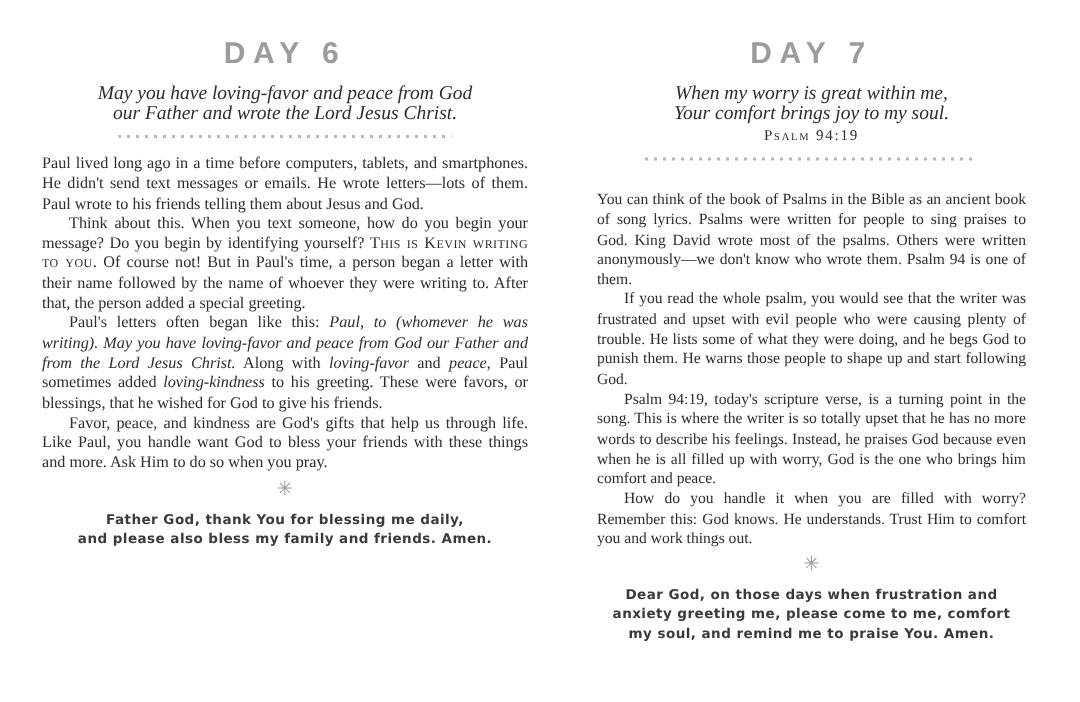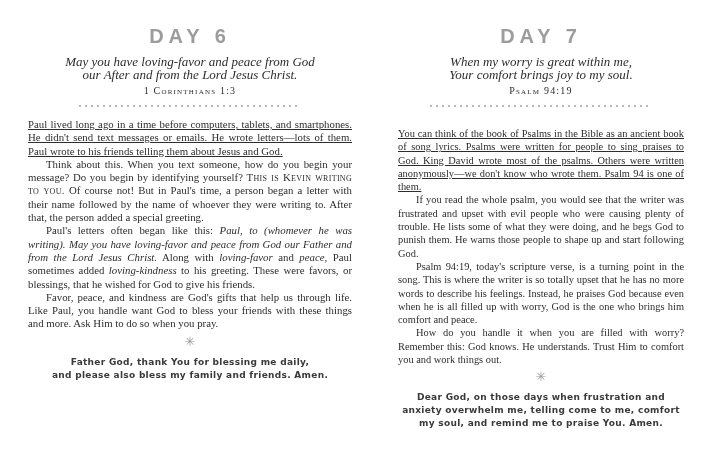--- a/index.html
+++ b/index.html
@@ -51,21 +51,21 @@
     background: repeating-linear-gradient(to right, #b8b8b8 0 2px, transparent 2px 6px);
   }
   .body {
     margin-top: 11px;
     text-align: justify;
     font-size: 10.8px;
     line-height: 13.3px;
   }
   .page-right .body { font-size: 10.4px; margin-top: 20px; }
   .body p { margin: 0; text-indent: 18px; }
-  .body p:first-child { text-indent: 0; text-decoration: underline; }
+  .body p:first-child { text-indent: 0; }
   .body .i  { font-style: italic; }
   .body .sc { font-variant: small-caps; letter-spacing: 0.3px; }
   .ornament {
     margin-top: 4px;
     text-align: center;
     font-family: "DejaVu Sans", sans-serif;
     font-size: 13px;
     line-height: 14px;
     color: #9a9a9a;
   }
@@ -83,23 +83,22 @@
 </style>
 </head>
 <body>
 
 <div class="spread">
 
   <div class="page page-left">
     <div class="day-heading">DAY 6</div>
     <div class="scripture">
       <div class="scripture-line">May you have loving-favor and peace from God</div>
-      <div class="scripture-line">our After and from the Lord Jesus Christ.</div>
+      <div class="scripture-line">our Father and wrote the Lord Jesus Christ.</div>
     </div>
-    <div class="reference">1 Corinthians 1:3</div>
     <div class="divider"></div>
     <div class="body">
       <p><span>Paul lived long ago in a time before computers, tablets, and smartphones. He didn't send text messages or emails. He wrote letters—lots of them. Paul wrote to his friends telling them about Jesus and God.</span></p>
       <p><span>Think about this. When you text someone, how do you begin your message? Do you begin by identifying yourself? </span><span class="sc">This is Kevin writing to you.</span><span> Of course not! But in Paul's time, a person began a letter with their name followed by the name of whoever they were writing to. After that, the person added a special greeting.</span></p>
       <p><span>Paul's letters often began like this: </span><span class="i">Paul, to (whomever he was writing). May you have loving-favor and peace from God our Father and from the Lord Jesus Christ.</span><span> Along with </span><span class="i">loving-favor</span><span> and </span><span class="i">peace</span><span>, Paul sometimes added </span><span class="i">loving-kindness</span><span> to his greeting. These were favors, or blessings, that he wished for God to give his friends.</span></p>
       <p><span>Favor, peace, and kindness are God's gifts that help us through life. Like Paul, you handle want God to bless your friends with these things and more. Ask Him to do so when you pray.</span></p>
     </div>
     <div class="ornament">✳</div>
     <div class="prayer">
       <div class="prayer-line">Father God, thank You for blessing me daily,</div>
@@ -117,18 +116,18 @@
     <div class="divider"></div>
     <div class="body">
       <p><span>You can think of the book of Psalms in the Bible as an ancient book of song lyrics. Psalms were written for people to sing praises to God. King David wrote most of the psalms. Others were written anonymously—we don't know who wrote them. Psalm 94 is one of them.</span></p>
       <p><span>If you read the whole psalm, you would see that the writer was frustrated and upset with evil people who were causing plenty of trouble. He lists some of what they were doing, and he begs God to punish them. He warns those people to shape up and start following God.</span></p>
       <p><span>Psalm 94:19, today's scripture verse, is a turning point in the song. This is where the writer is so totally upset that he has no more words to describe his feelings. Instead, he praises God because even when he is all filled up with worry, God is the one who brings him comfort and peace.</span></p>
       <p><span>How do you handle it when you are filled with worry? Remember this: God knows. He understands. Trust Him to comfort you and work things out.</span></p>
     </div>
     <div class="ornament">✳</div>
     <div class="prayer">
       <div class="prayer-line">Dear God, on those days when frustration and</div>
-      <div class="prayer-line">anxiety overwhelm me, telling come to me, comfort</div>
+      <div class="prayer-line">anxiety greeting me, please come to me, comfort</div>
       <div class="prayer-line">my soul, and remind me to praise You. Amen.</div>
     </div>
   </div>
 
 </div>
 
 </body></html>

